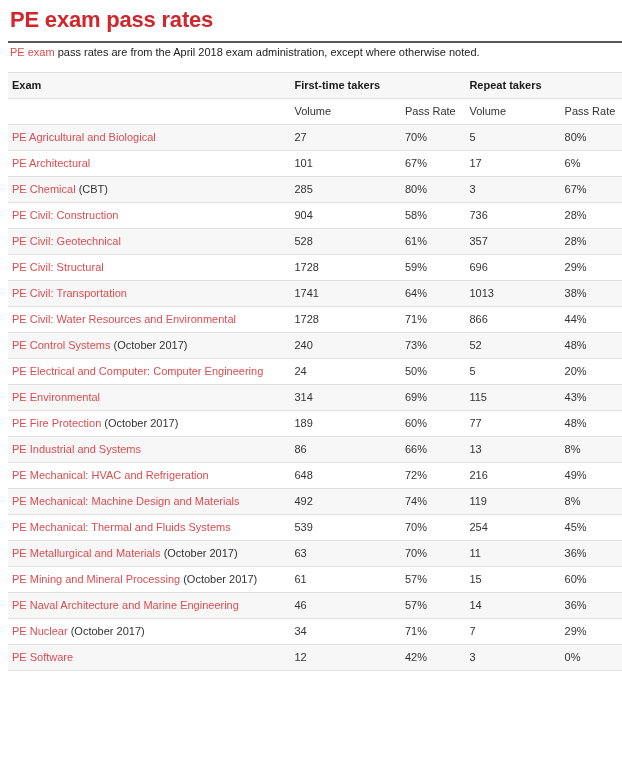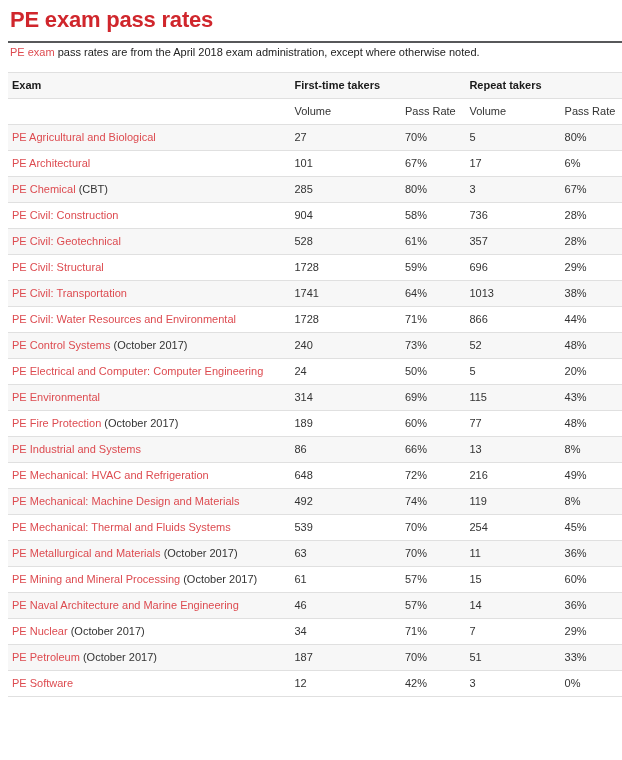--- a/index.html
+++ b/index.html
@@ -245,27 +245,20 @@
           <td>36%</td>
         </tr>
         <tr>
           <td><a class="red-link" href="#">PE Nuclear</a> <span class="note">(October 2017)</span></td>
           <td>34</td>
           <td>71%</td>
           <td>7</td>
           <td>29%</td>
         </tr>
         <tr>
-          <td><a class="red-link" href="#">PE Petroleum</a> <span class="note">(October 2017)</span></td>
-          <td>187</td>
-          <td>70%</td>
-          <td>51</td>
-          <td>33%</td>
-        </tr>
-        <tr>
           <td><a class="red-link" href="#">PE Software</a> <span class="note"></span></td>
           <td>12</td>
           <td>42%</td>
           <td>3</td>
           <td>0%</td>
         </tr>
       </tbody>
   </table>
 
 </div>

